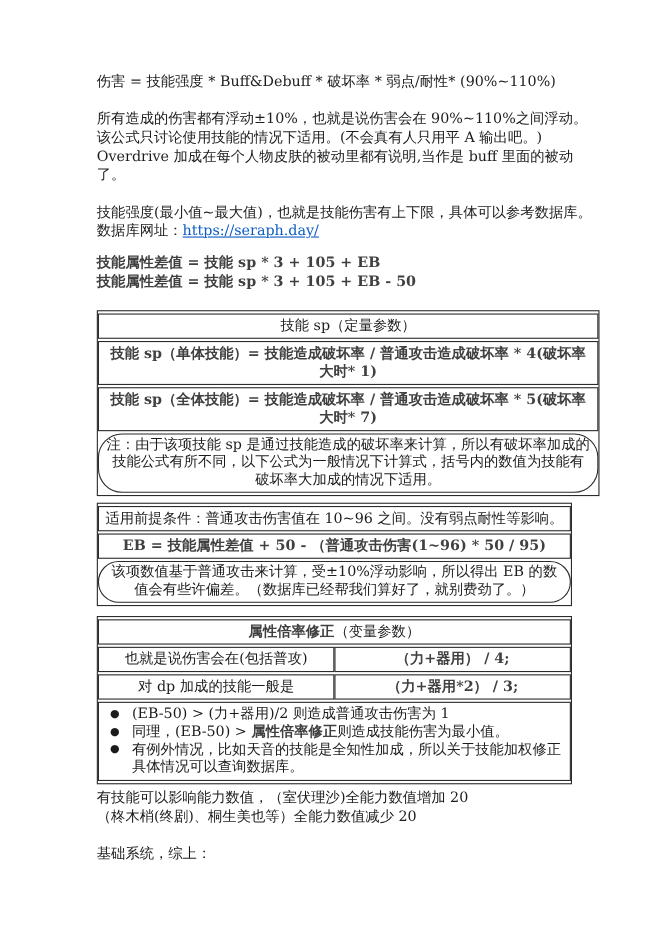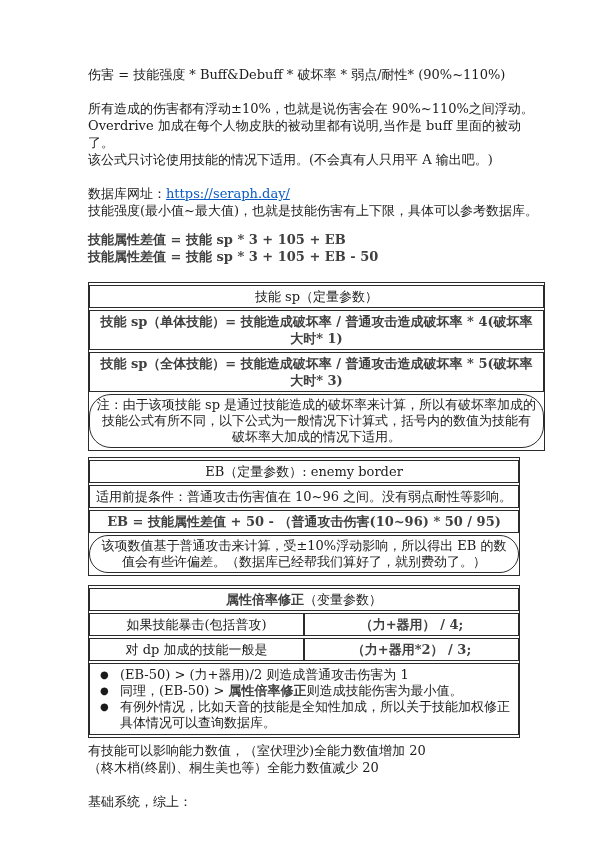--- a/index.html
+++ b/index.html
@@ -38,75 +38,72 @@
 </style>
 </head>
 <body>
 
 <div class="page">
 
   <p class="mb">伤害 = 技能强度 * Buff&amp;Debuff * 破坏率 * 弱点/耐性* (90%~110%)</p>
 
   <div class="mb">
     <p>所有造成的伤害都有浮动±10%，也就是说伤害会在 90%~110%之间浮动。</p>
+    <p>该公式只讨论使用技能的情况下适用。(不会真有人只用平 A 输出吧。)</p>
     <p>Overdrive 加成在每个人物皮肤的被动里都有说明,当作是 buff 里面的被动了。</p>
-    <p>该公式只讨论使用技能的情况下适用。(不会真有人只用平 A 输出吧。)</p>
   </div>
 
   <div class="mb-s">
+    <p>技能强度(最小值~最大值)，也就是技能伤害有上下限，具体可以参考数据库。</p>
     <p><span>数据库网址：</span><a class="doclink" href="#">https://seraph.day/</a></p>
-    <p>技能强度(最小值~最大值)，也就是技能伤害有上下限，具体可以参考数据库。</p>
   </div>
 
   <div class="mb">
     <p class="red">技能属性差值 = 技能 sp * 3 + 105 + EB</p>
     <p class="red">技能属性差值 = 技能 sp * 3 + 105 + EB - 50</p>
   </div>
 
   <table class="tbl-sp">
     <tbody>
       <tr>
         <td>技能 sp（定量参数）</td>
       </tr>
       <tr>
         <td class="red">技能 sp（单体技能）= 技能造成破坏率 / 普通攻击造成破坏率 * 4(破坏率大时* 1)</td>
       </tr>
       <tr>
-        <td class="red">技能 sp（全体技能）= 技能造成破坏率 / 普通攻击造成破坏率 * 5(破坏率大时* 3)</td>
+        <td class="red">技能 sp（全体技能）= 技能造成破坏率 / 普通攻击造成破坏率 * 5(破坏率大时* 7)</td>
       </tr>
       <tr>
         <td class="note">注：由于该项技能 sp 是通过技能造成的破坏率来计算，所以有破坏率加成的技能公式有所不同，以下公式为一般情况下计算式，括号内的数值为技能有破坏率大加成的情况下适用。</td>
       </tr>
     </tbody>
   </table>
 
   <table class="tbl-eb">
     <tbody>
       <tr>
-        <td>EB（定量参数）: enemy border</td>
-      </tr>
-      <tr>
         <td>适用前提条件：普通攻击伤害值在 10~96 之间。没有弱点耐性等影响。</td>
       </tr>
       <tr>
-        <td class="red">EB = 技能属性差值 + 50 - （普通攻击伤害(10~96) * 50 / 95)</td>
+        <td class="red">EB = 技能属性差值 + 50 - （普通攻击伤害(1~96) * 50 / 95)</td>
       </tr>
       <tr>
         <td class="note">该项数值基于普通攻击来计算，受±10%浮动影响，所以得出 EB 的数值会有些许偏差。（数据库已经帮我们算好了，就别费劲了。）</td>
       </tr>
     </tbody>
   </table>
 
   <table class="tbl-mod">
     <tbody>
       <tr>
         <td colspan="2"><span class="red">属性倍率修正</span><span>（变量参数）</span></td>
       </tr>
       <tr>
-        <td class="lbl">如果技能暴击(包括普攻)</td>
+        <td class="lbl">也就是说伤害会在(包括普攻)</td>
         <td class="red">（力+器用） / 4;</td>
       </tr>
       <tr>
         <td class="lbl">对 dp 加成的技能一般是</td>
         <td class="red">（力+器用*2） / 3;</td>
       </tr>
       <tr>
         <td class="bullets" colspan="2">
           <div class="bullet-item">
             <span class="bullet-glyph">●</span>

